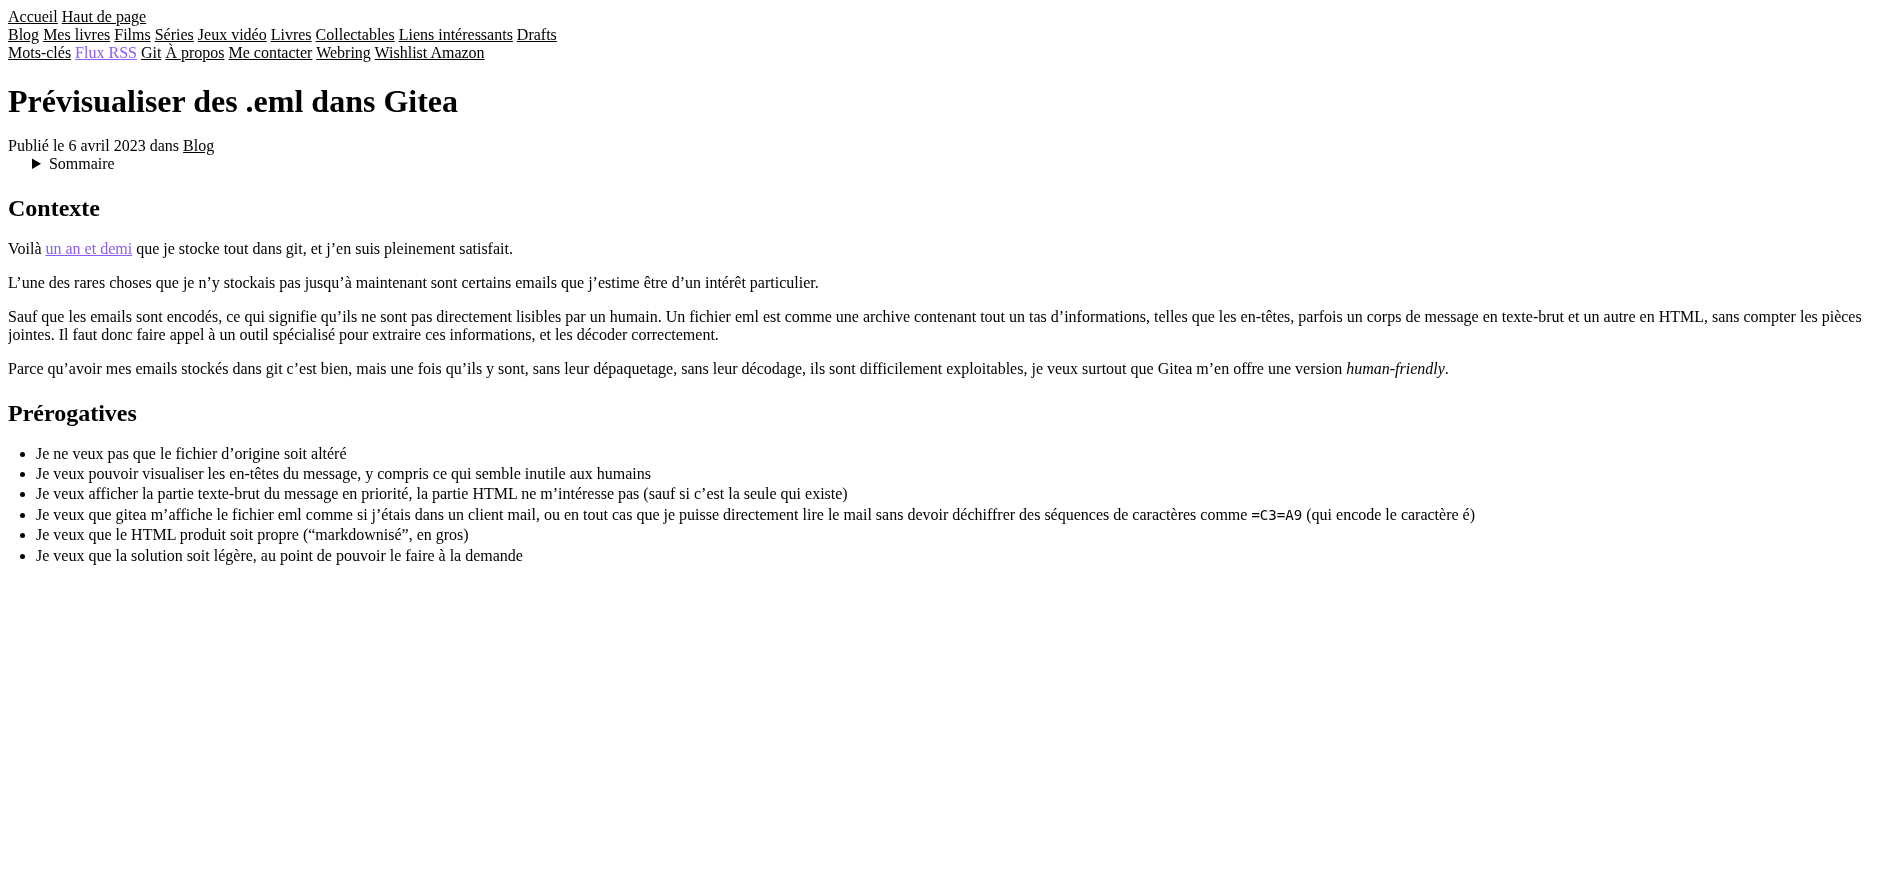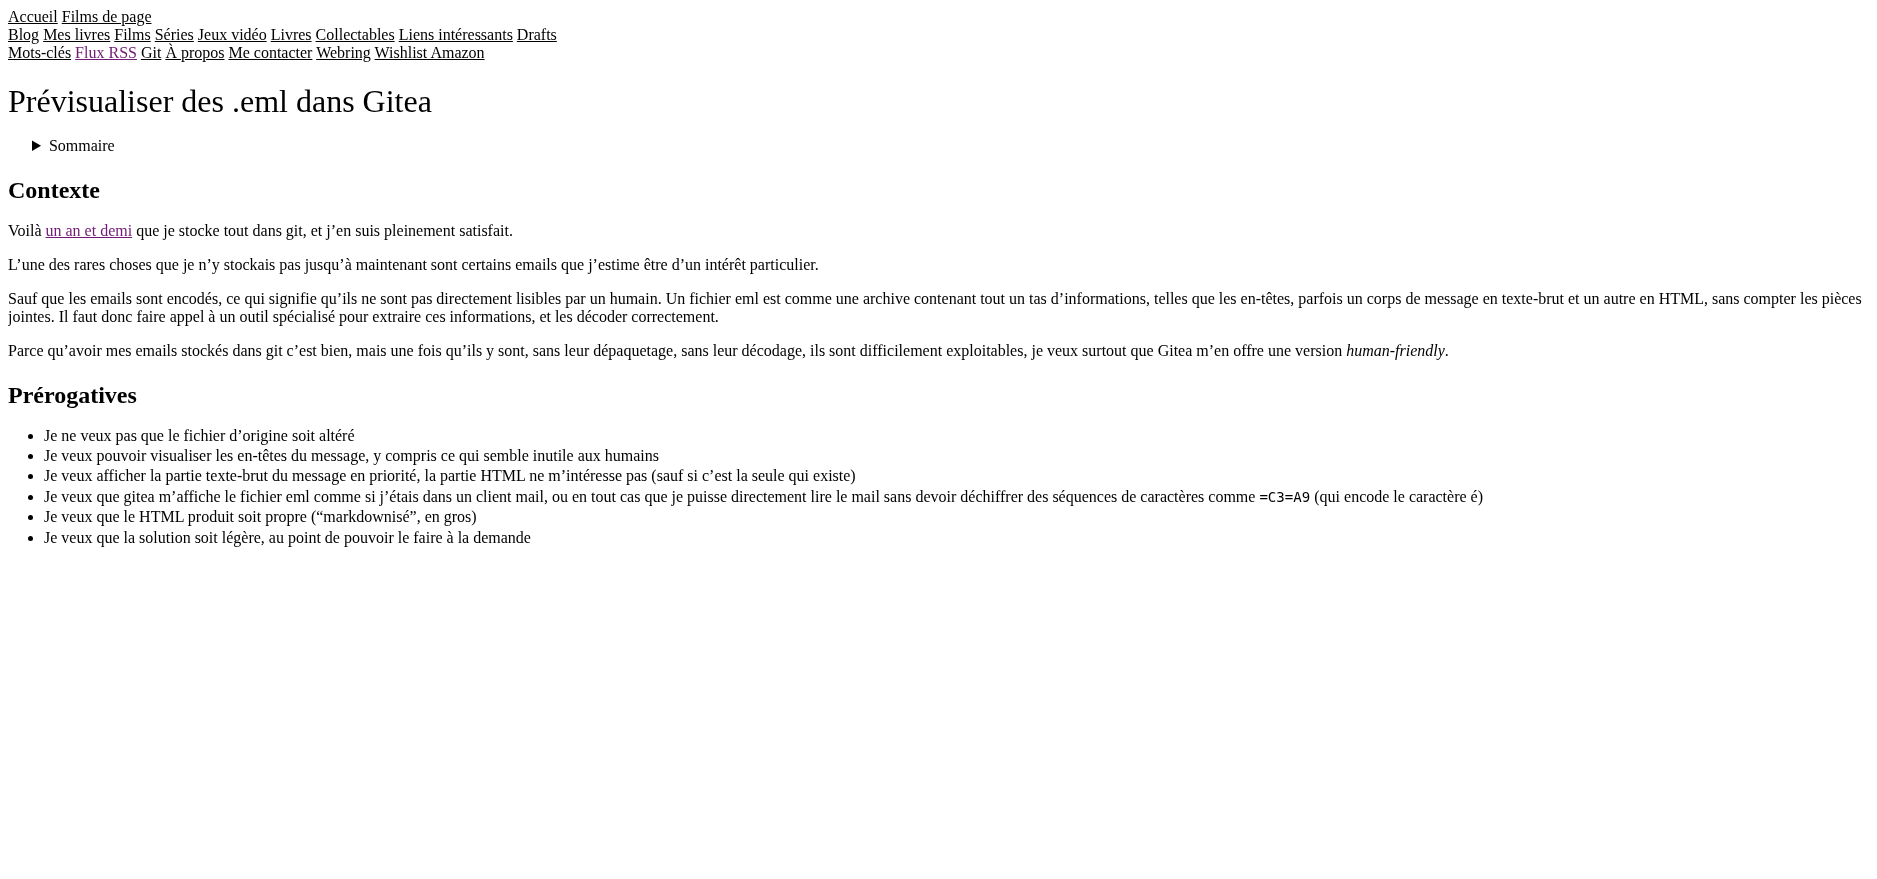--- a/index.html
+++ b/index.html
@@ -3,44 +3,44 @@
 <meta charset="utf-8">
 <style>
   html, body { background: #ffffff; }
   body {
     margin: 8px;
     color: #000000;
     font-family: "Liberation Serif", "DejaVu Serif", serif;
     font-size: 16px;
     line-height: normal;
   }
-  a { color: #701a75; text-decoration: underline; cursor: pointer; }
+  a { color: #8b5cf6; text-decoration: underline; cursor: pointer; }
   a.visited { color: #000000; }
   nav .nav-row { margin: 0; }
-  h1 { font-size: 2em; font-weight: normal; margin: 0.65em 0 0.55em 0; }
+  h1 { font-size: 2em; font-weight: bold; margin: 0.65em 0 0.55em 0; }
   h2 { font-size: 1.5em; font-weight: bold; margin: 0.9em 0 0.75em 0; }
   p { margin: 1em 0; }
   .meta-line { margin: 0; }
   details { margin: 0; }
   summary { cursor: pointer; margin-left: 24px; }
   ul { margin: 1em 0; padding-left: 28px; }
-  li { margin: 0.15em 8px; }
+  li { margin: 0.15em 0; }
   code {
     font-family: "DejaVu Sans Mono", "Liberation Mono", monospace;
     font-size: 0.88em;
   }
   em { font-style: italic; }
 </style>
 </head>
 <body>
 
 <nav>
   <div class="nav-row">
     <a class="visited" href="#">Accueil</a>
-    <a class="visited" href="#">Films de page</a>
+    <a class="visited" href="#">Haut de page</a>
   </div>
   <div class="nav-row">
     <a class="visited" href="#">Blog</a>
     <a class="visited" href="#">Mes livres</a>
     <a class="visited" href="#">Films</a>
     <a class="visited" href="#">Séries</a>
     <a class="visited" href="#">Jeux vidéo</a>
     <a class="visited" href="#">Livres</a>
     <a class="visited" href="#">Collectables</a>
     <a class="visited" href="#">Liens intéressants</a>
@@ -53,20 +53,21 @@
     <a class="visited" href="#">À propos</a>
     <a class="visited" href="#">Me contacter</a>
     <a class="visited" href="#">Webring</a>
     <a class="visited" href="#">Wishlist Amazon</a>
   </div>
 </nav>
 
 <main>
   <h1>Prévisualiser des .eml dans Gitea</h1>
 
+  <div class="meta-line"><span>Publié le 6 avril 2023 dans </span><a class="visited" href="#">Blog</a></div>
 
   <details>
     <summary>Sommaire</summary>
   </details>
 
   <section>
     <h2>Contexte</h2>
     <p><span>Voilà </span><a href="#">un an et demi</a><span> que je stocke tout dans git, et j’en suis pleinement satisfait.</span></p>
     <p>L’une des rares choses que je n’y stockais pas jusqu’à maintenant sont certains emails que j’estime être d’un intérêt particulier.</p>
   </section>

